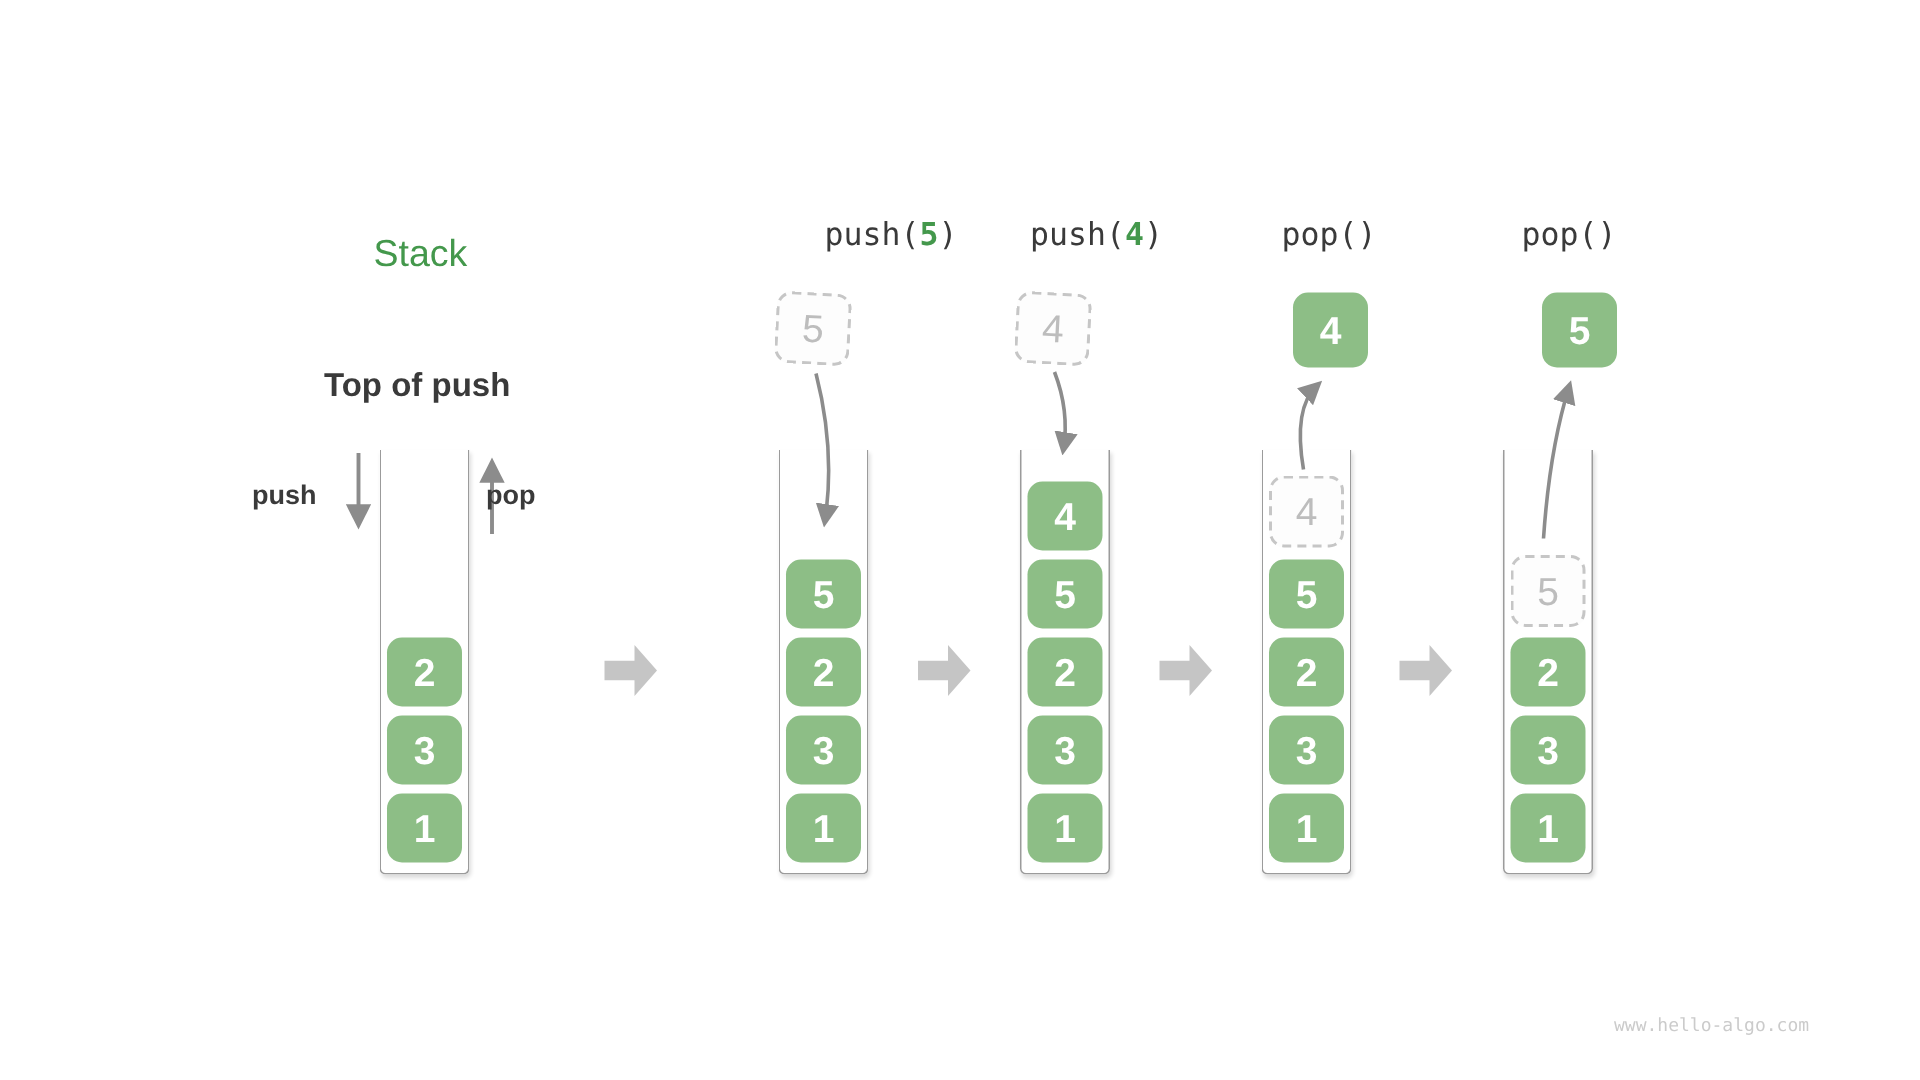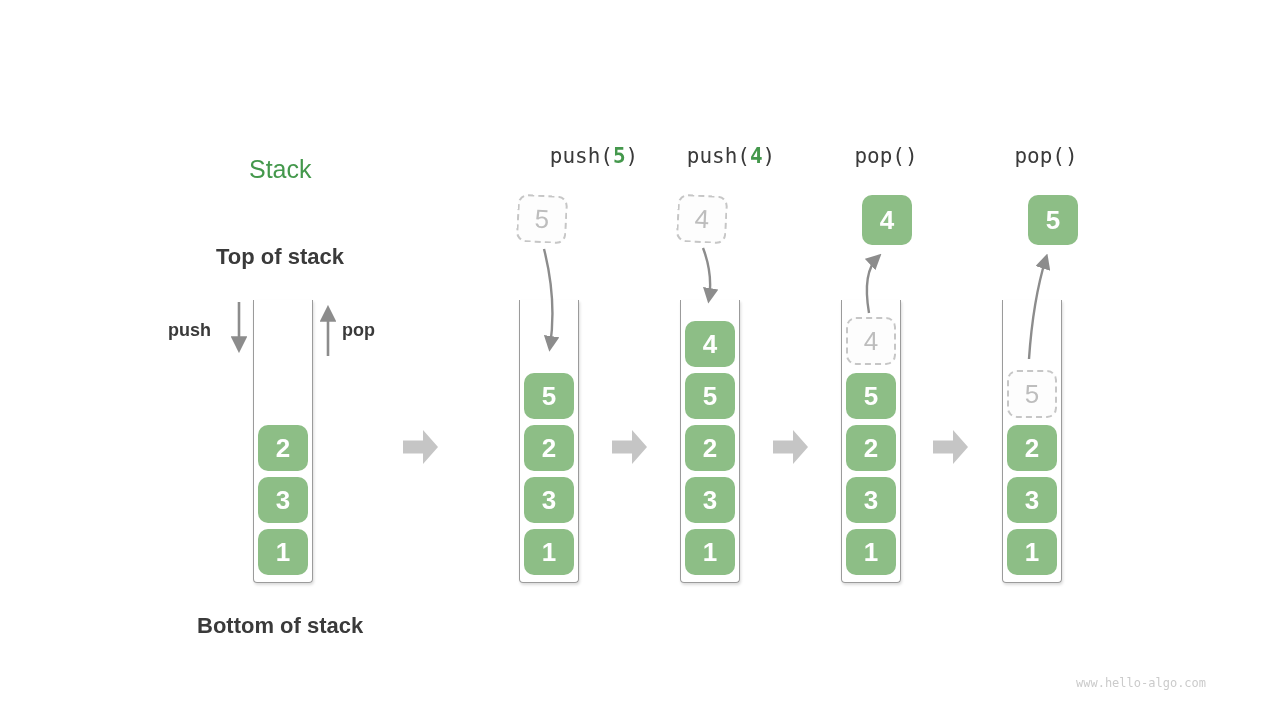--- a/index.html
+++ b/index.html
@@ -70,24 +70,23 @@
     <path d="M869,313 Q862,272 878,257" stroke="#8C8C8C" stroke-width="2.4" fill="none" marker-end="url(#ah)"></path>
     <path d="M1029,359 Q1033,300 1046,258" stroke="#8C8C8C" stroke-width="2.4" fill="none" marker-end="url(#ah)"></path>
 
     <polygon points="403,440.5 423,440.5 423,430 438,447 423,464 423,453.5 403,453.5" fill="#C5C5C5"></polygon>
     <polygon points="612,440.5 632,440.5 632,430 647,447 632,464 632,453.5 612,453.5" fill="#C5C5C5"></polygon>
     <polygon points="773,440.5 793,440.5 793,430 808,447 793,464 793,453.5 773,453.5" fill="#C5C5C5"></polygon>
     <polygon points="933,440.5 953,440.5 953,430 968,447 953,464 953,453.5 933,453.5" fill="#C5C5C5"></polygon>
   </svg>
 
   <div class="title">Stack</div>
-  <div class="heavy" style="left:216px;top:244px;">Top of stack</div>
-  <div class="heavy" style="left:197px;top:613px;">Bottom of stack</div>
+  <div class="heavy" style="left:216px;top:244px;">Top of push</div>
   <div class="heavy side-lbl" style="left:168px;top:320px;">push</div>
-  <div class="heavy side-lbl" style="left:342px;top:320px;">pop</div>
+  <div class="heavy side-lbl" style="left:324px;top:320px;">pop</div>
 
   <div class="op" style="left:566px;margin-left:28px;">
     <span>push(</span><span class="arg">5</span><span>)</span>
   </div>
   <div class="op" style="left:731px;">
     <span>push(</span><span class="arg">4</span><span>)</span>
   </div>
   <div class="op" style="left:886px;">
     <span>pop(</span><span class="arg"></span><span>)</span>
   </div>

